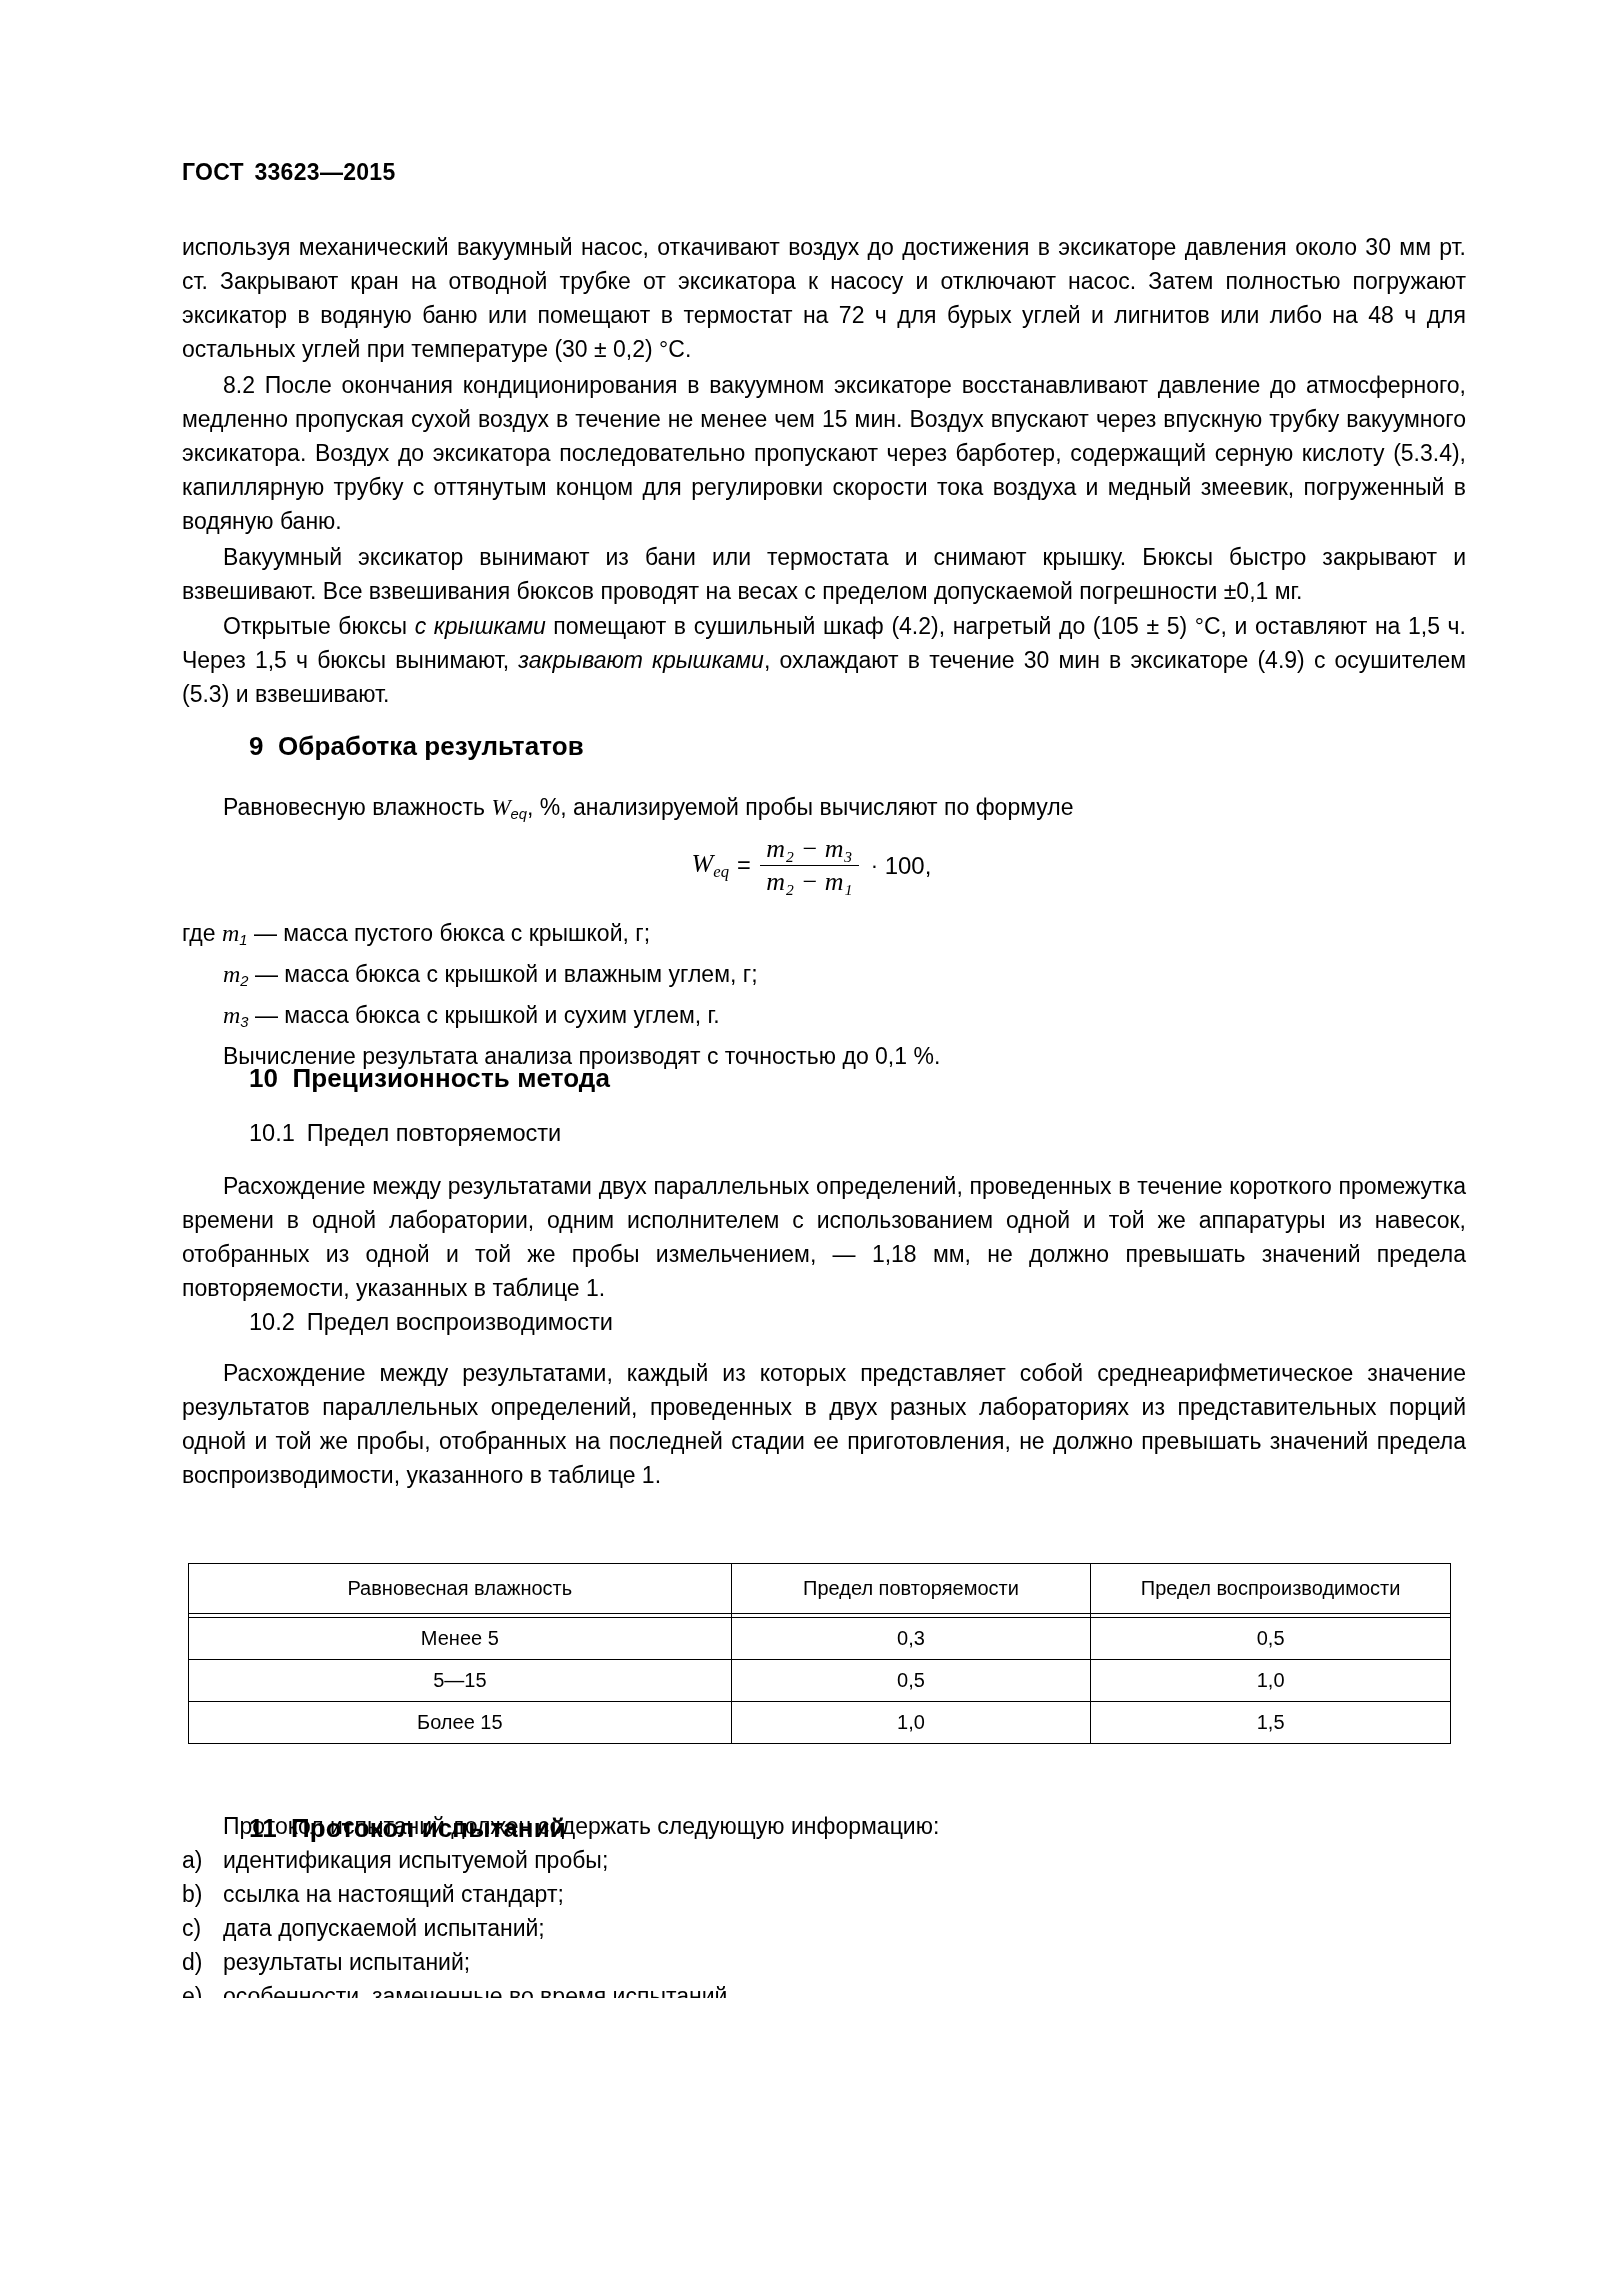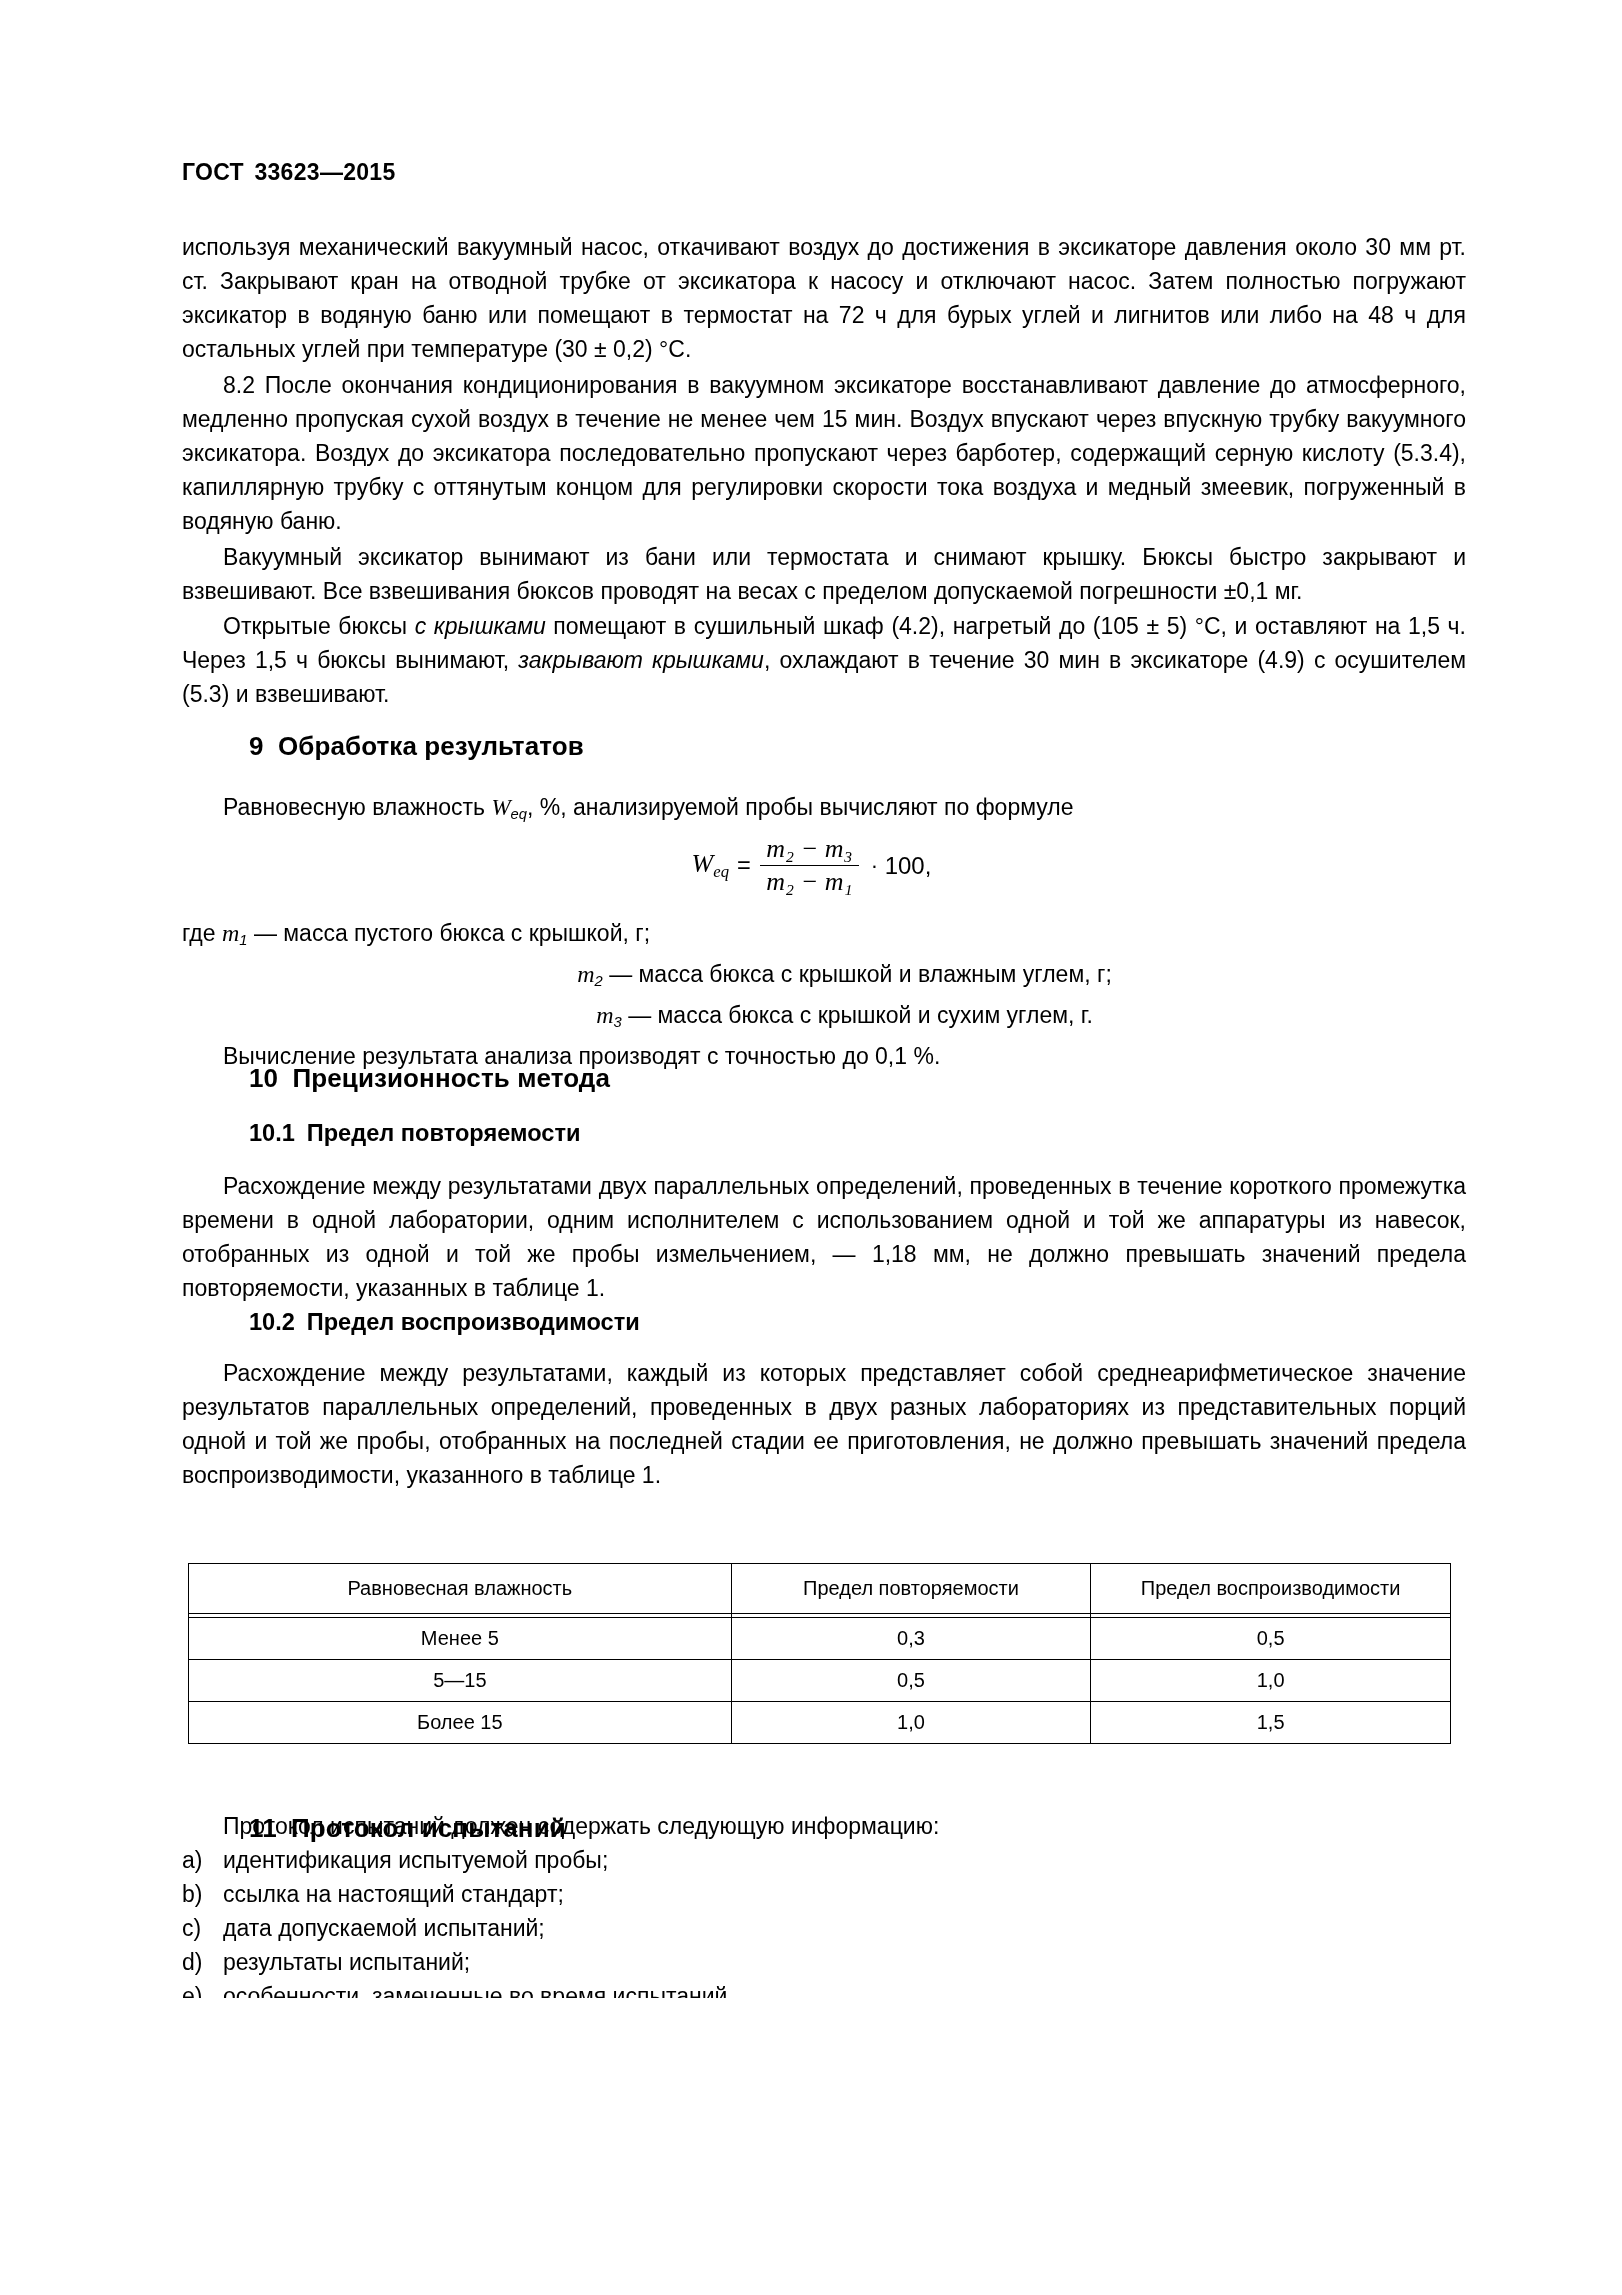--- a/index.html
+++ b/index.html
@@ -54,21 +54,21 @@
     left: 249px;
     font-size: 26px;
     font-weight: bold;
     letter-spacing: 0.1px;
   }
   .h1 .num { margin-right: 14.4px; }
   .h2 {
     position: absolute;
     left: 249px;
     font-size: 23.6px;
-    font-weight: bold;
+    font-weight: normal;
   }
   .h2 .num { margin-right: 11.8px; }
 
   
   .formula {
     position: absolute;
     left: 0;
     width: 1623px;
     text-align: center;
     font-size: 24px;
@@ -124,21 +124,21 @@
 
   
   .where-list {
     position: absolute;
     left: 182px;
     width: 1284px;
     font-size: 23px;
     line-height: 34px;
   }
   .where-list .row { white-space: nowrap; }
-  .where-list .row.sub-row { padding-left: 41px; text-align: center; }
+  .where-list .row.sub-row { padding-left: 41px; }
   .where-list .mvar {
     font-family: "Liberation Serif", serif;
     font-style: italic;
     font-size: 24px;
   }
   .where-list .after-note { text-indent: 41px; }
 
   
   .table-caption {
     position: absolute;

